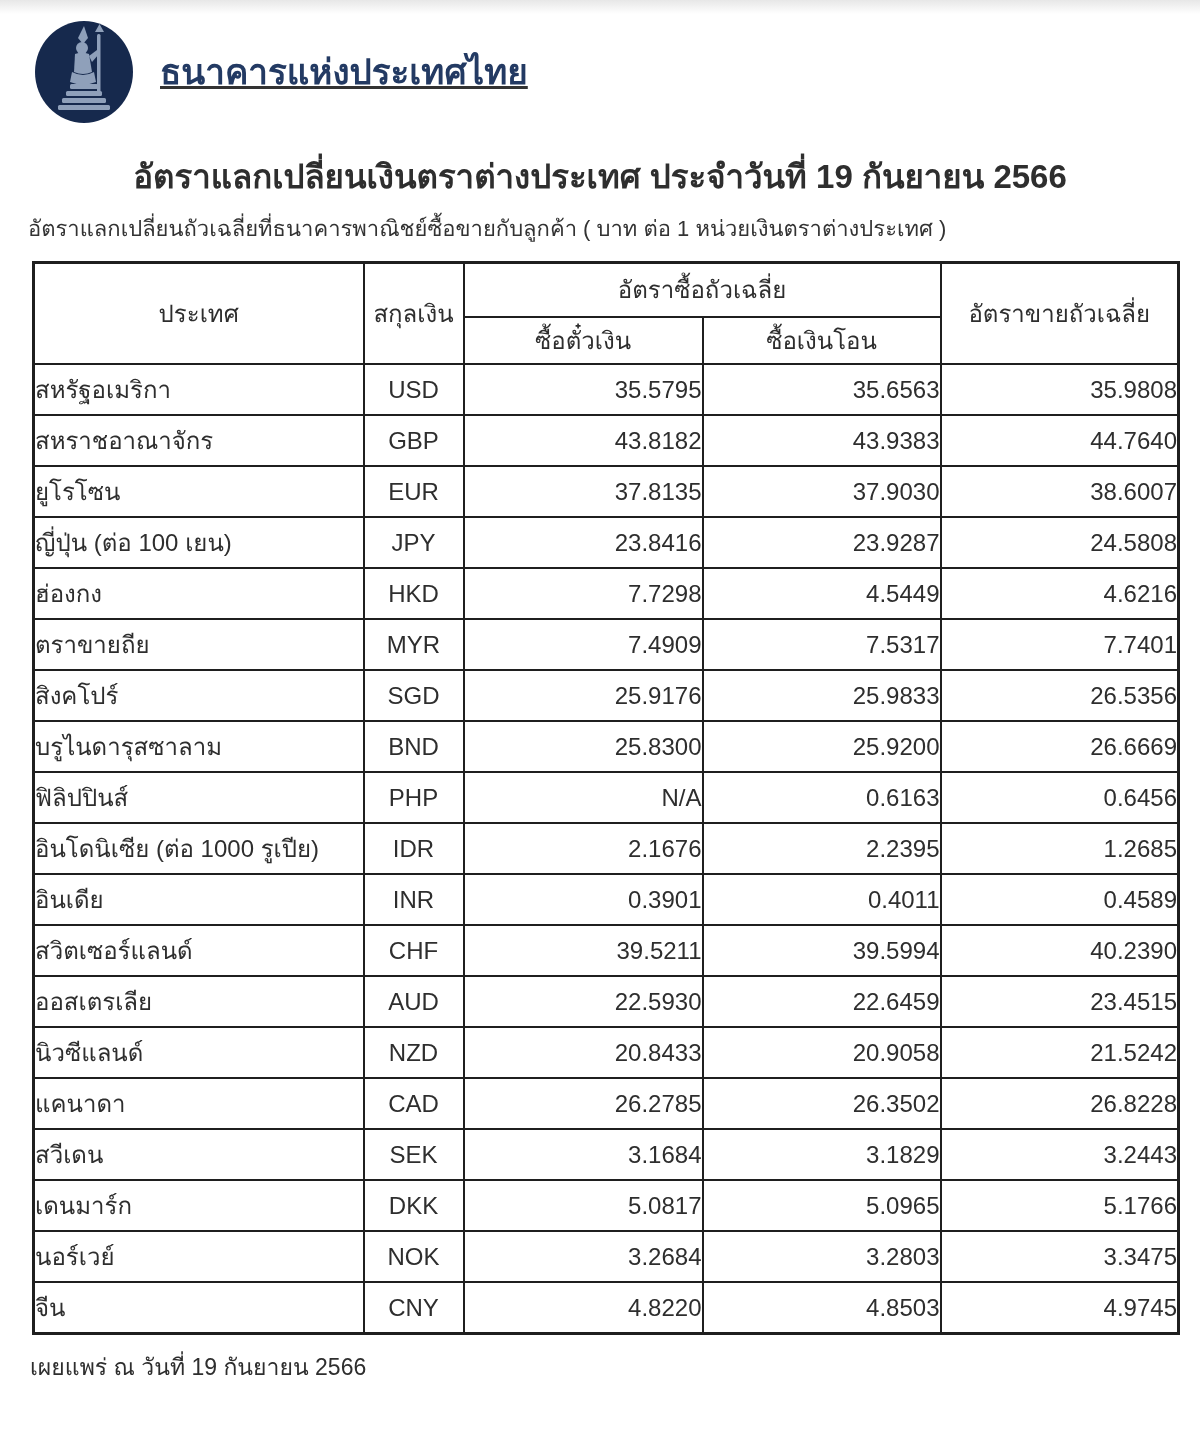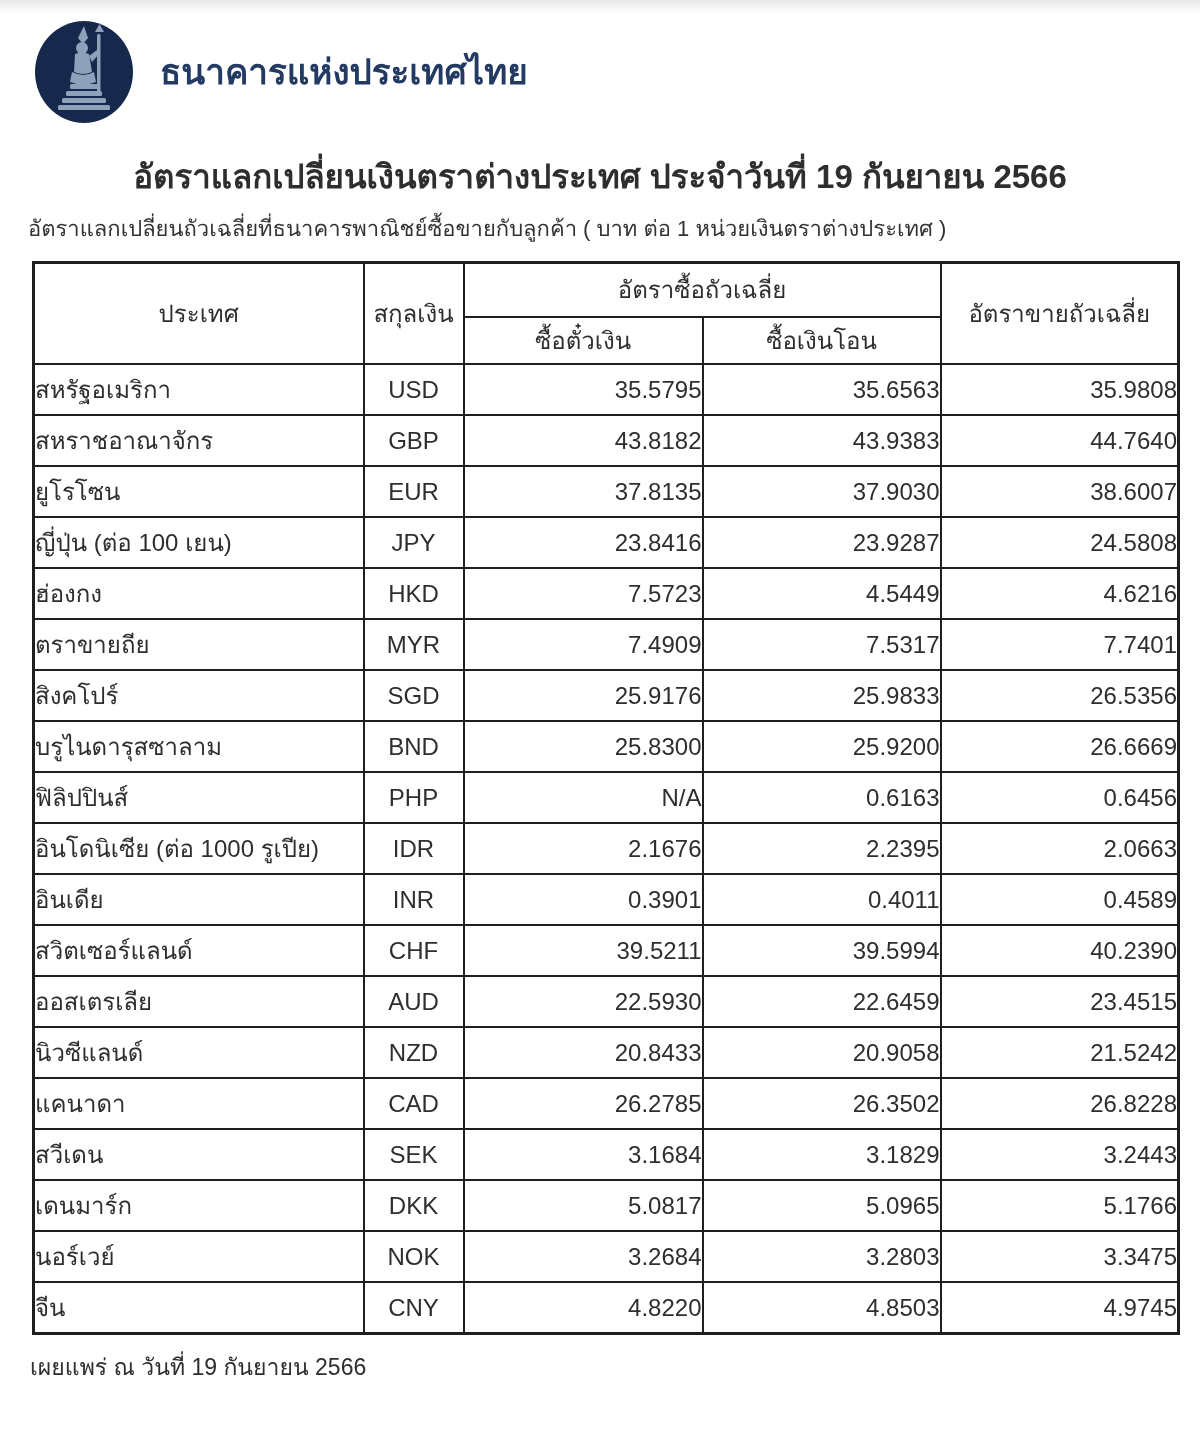--- a/index.html
+++ b/index.html
@@ -22,21 +22,21 @@
   }
   
   .brand {
     display: flex;
     align-items: center;
     gap: 26px;
     padding: 4px 0 0 34px;
     height: 108px;
   }
   .brand-emblem { width: 100px; height: 104px; flex: 0 0 auto; }
-  .brand-text { display: flex; flex-direction: column; justify-content: center; }
+  .brand-text { display: flex; flex-direction: column; justify-content: center; text-decoration: underline; }
   .brand-thai {
     font-size: 35px;
     font-weight: 700;
     color: #233a63;
     line-height: 1.15;
   }
   .brand-eng {
     font-family: "Liberation Serif", "DejaVu Serif", serif;
     font-size: 23px;
     font-weight: 600;
@@ -181,21 +181,21 @@
         <tr>
           <td class="c-country">ญี่ปุ่น (ต่อ 100 เยน)</td>
           <td class="c-code">JPY</td>
           <td class="c-num">23.8416</td>
           <td class="c-num">23.9287</td>
           <td class="c-num">24.5808</td>
         </tr>
         <tr>
           <td class="c-country">ฮ่องกง</td>
           <td class="c-code">HKD</td>
-          <td class="c-num">7.5723</td>
+          <td class="c-num">7.7298</td>
           <td class="c-num">4.5449</td>
           <td class="c-num">4.6216</td>
         </tr>
         <tr>
           <td class="c-country">ตราขายถีย</td>
           <td class="c-code">MYR</td>
           <td class="c-num">7.4909</td>
           <td class="c-num">7.5317</td>
           <td class="c-num">7.7401</td>
         </tr>
@@ -218,21 +218,21 @@
           <td class="c-code">PHP</td>
           <td class="c-num">N/A</td>
           <td class="c-num">0.6163</td>
           <td class="c-num">0.6456</td>
         </tr>
         <tr>
           <td class="c-country">อินโดนิเซีย (ต่อ 1000 รูเปีย)</td>
           <td class="c-code">IDR</td>
           <td class="c-num">2.1676</td>
           <td class="c-num">2.2395</td>
-          <td class="c-num">2.0663</td>
+          <td class="c-num">1.2685</td>
         </tr>
         <tr>
           <td class="c-country">อินเดีย</td>
           <td class="c-code">INR</td>
           <td class="c-num">0.3901</td>
           <td class="c-num">0.4011</td>
           <td class="c-num">0.4589</td>
         </tr>
         <tr>
           <td class="c-country">สวิตเซอร์แลนด์</td>

